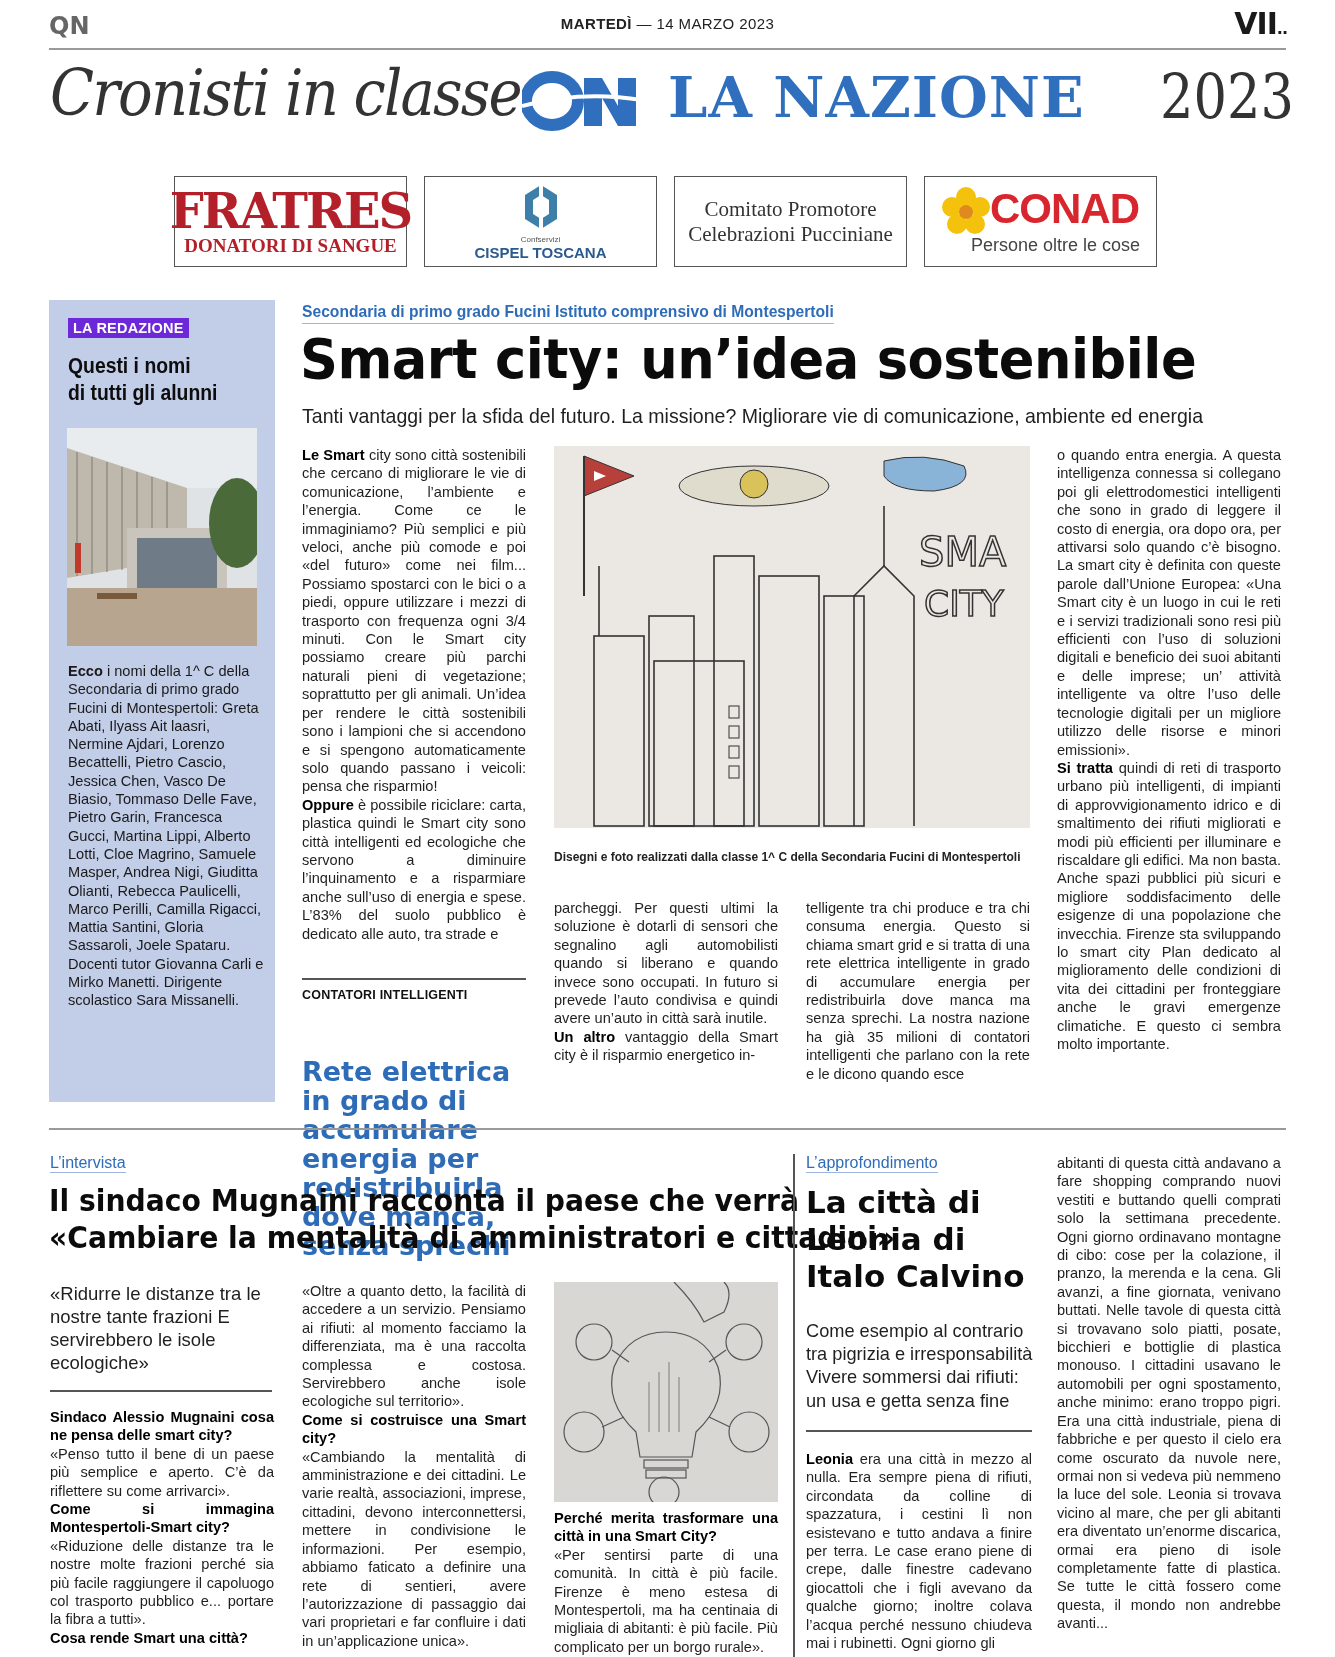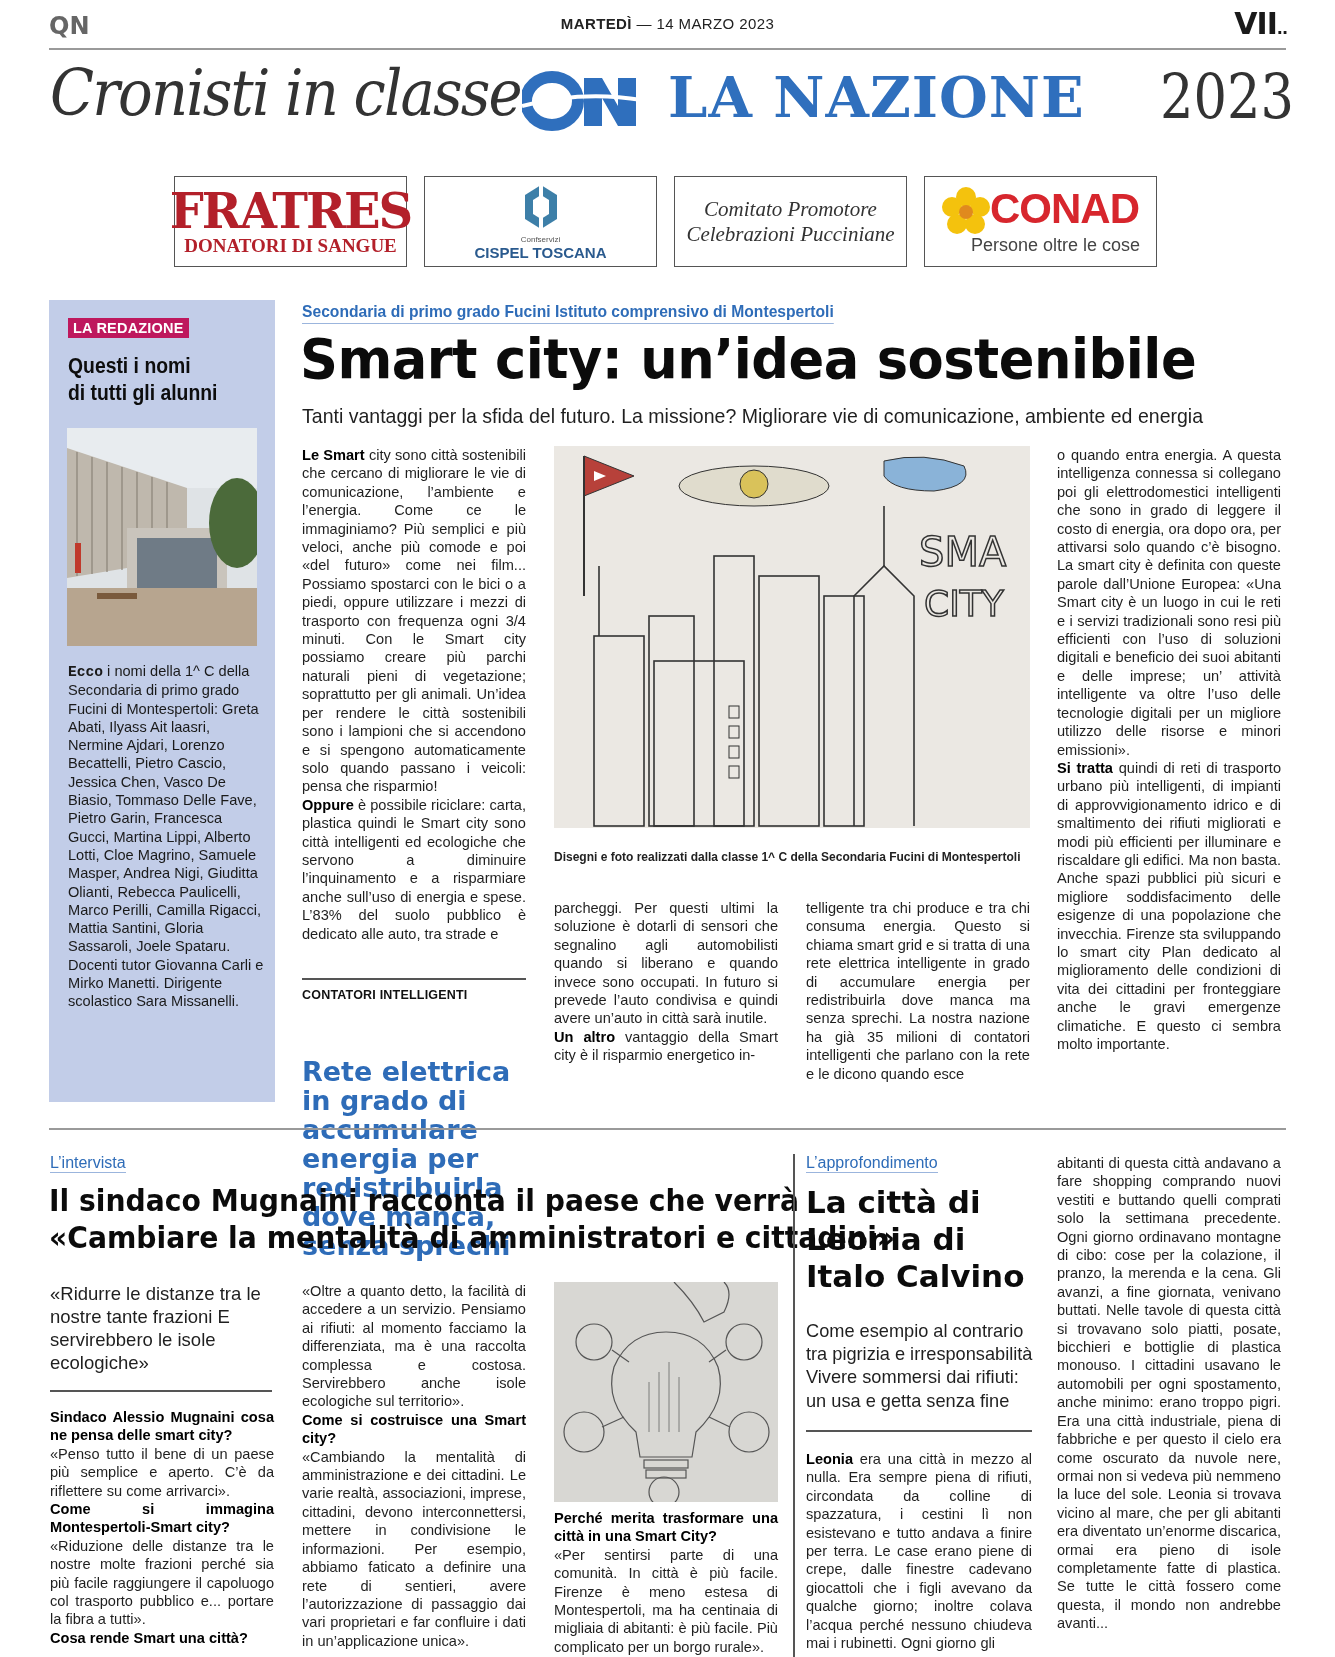--- a/index.html
+++ b/index.html
@@ -18,38 +18,38 @@
   
   #masthead-script { left: 50px; top: 56px; font-family: "DejaVu Serif", serif; font-size: 64px; font-style: italic; color: #333; letter-spacing: -2px; transform: scaleX(0.9); transform-origin: left; }
   #masthead-qn { left: 522px; top: 70px; width: 120px; height: 62px; }
   #masthead-paper { left: 668px; top: 64px; font-family: "DejaVu Serif", serif; font-size: 56px; font-weight: 900; color: #2f6fbd; letter-spacing: 1px; }
   #masthead-year { left: 1160px; top: 60px; font-family: "DejaVu Serif", serif; font-size: 62px; color: #333; transform: scaleX(0.85); transform-origin: left; }
 
   
   .sponsor { top: 176px; height: 91px; border: 1.5px solid #555; background: #fff; display: flex; flex-direction: column; align-items: center; justify-content: center; }
   #sp-fratres { left: 174px; width: 233px; }
   #sp-cispel { left: 424px; width: 233px; }
-  #sp-comitato { left: 674px; width: 233px; font-style: italic; }
+  #sp-comitato { left: 674px; width: 233px; }
   #sp-conad { left: 924px; width: 233px; }
   .fratres-main { font-family: "DejaVu Serif", serif; font-weight: 900; font-size: 48px; color: #b3202a; letter-spacing: -2px; line-height: 48px; }
   .fratres-sub { font-family: "Liberation Serif", serif; font-size: 19px; color: #b3202a; font-weight: 700; }
   .cispel-small { font-size: 8px; color: #555; margin-top: 4px; }
   .cispel-name { font-size: 15px; font-weight: 700; color: #2a5a8e; }
   .comitato { font-family: "Liberation Serif", serif; font-size: 21px; color: #333; text-align: center; line-height: 25px; }
   .conad-row { display: flex; align-items: flex-start; }
   .conad-name { font-size: 42px; font-weight: 900; color: #d7262d; letter-spacing: -1px; line-height: 44px; }
   .conad-sub { font-size: 18px; color: #444; margin-left: 30px; }
 
   
   #sidebar { left: 49px; top: 300px; width: 226px; height: 802px; background: #c2cde8; }
-  #redazione-tag { left: 68px; top: 318px; background: #be185d; color: #fff; font-weight: 700; font-size: 14.5px; padding: 2px 5px; letter-spacing: 0.2px; }
+  #redazione-tag { left: 68px; top: 318px; background: #6d28d9; color: #fff; font-weight: 700; font-size: 14.5px; padding: 2px 5px; letter-spacing: 0.2px; }
   #sidebar-title { left: 68px; top: 352px; font-size: 22px; font-weight: 700; line-height: 27px; color: #0d0d0d; font-family: "Liberation Sans", sans-serif; transform: scaleX(0.88); transform-origin: left; }
   #school-photo { left: 67px; top: 428px; width: 190px; height: 218px; overflow: hidden; }
   #sidebar-names { left: 68px; top: 662px; width: 196px; font-size: 14.6px; line-height: 18.3px; color: #1a1a1a; font-weight: 500; }
-  #sidebar-names b { font-weight: 700; font-family: Liberation Mono, monospace; }
+  #sidebar-names b { font-weight: 700; }
 
   
   #kicker { left: 302px; top: 302px; font-size: 17px; font-weight: 700; color: #2e6cb8; border-bottom: 1px solid #9bb5dd; padding-bottom: 1px; transform: scaleX(0.92); transform-origin: left; }
   #headline { left: 300px; top: 326px; font-size: 56px; font-weight: 900; color: #0b0b0b; letter-spacing: -0.5px; font-family: "DejaVu Sans", sans-serif; transform: scaleX(0.94); transform-origin: left; }
   #subhead { left: 302px; top: 404px; font-size: 21px; color: #1f1f1f; transform: scaleX(0.93); transform-origin: left; white-space: nowrap; }
 
   #col1-top { left: 302px; top: 446px; width: 224px; }
   #col1-rule { left: 302px; top: 978px; width: 224px; height: 2px; background: #555; }
   #box-label { left: 302px; top: 988px; font-size: 12.5px; font-weight: 700; color: #111; letter-spacing: 0.2px; }
   #box-title { left: 302px; top: 1057px; width: 226px; font-size: 27px; line-height: 29px; font-weight: 800; color: #2e6cb8; font-family: "DejaVu Sans", sans-serif; }

